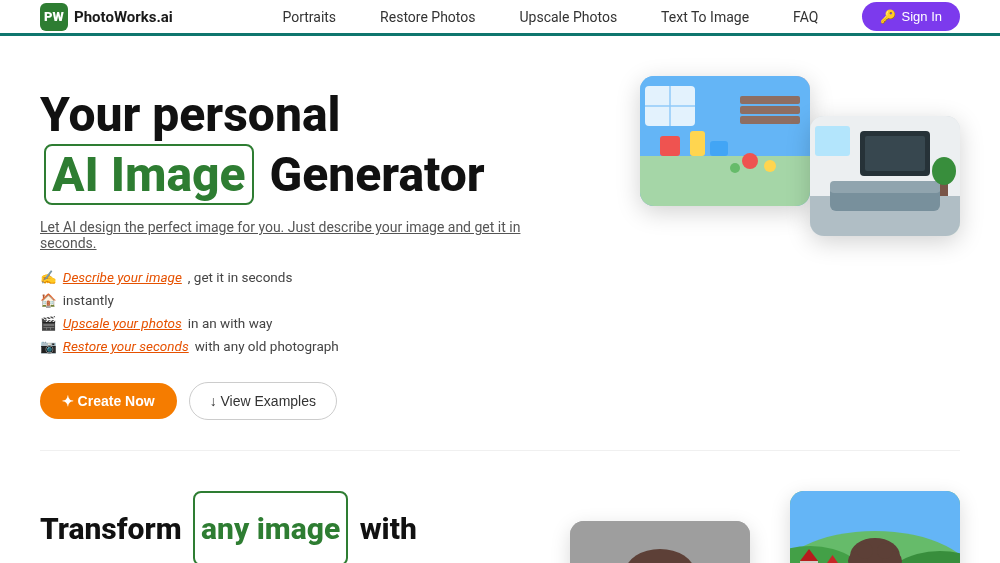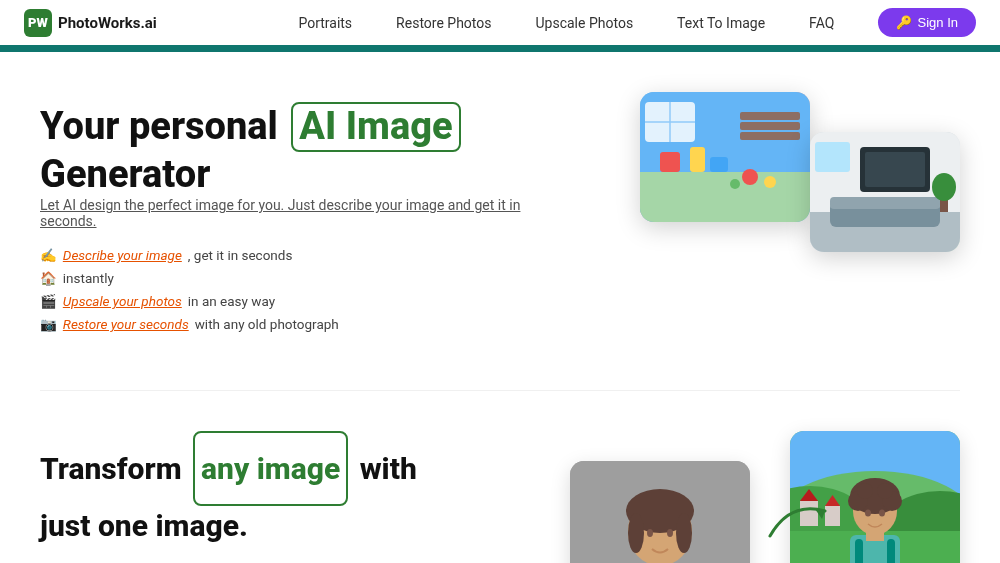--- a/index.html
+++ b/index.html
@@ -1,42 +1,42 @@
 <!DOCTYPE html>
 <html><head>
   <meta charset="utf-8">
   <style>
     * { margin: 0; padding: 0; box-sizing: border-box; }
     body { font-family: -apple-system, BlinkMacSystemFont, 'Segoe UI', Roboto, sans-serif; background: #fff; color: #1a1a1a; overflow-x: hidden; }
 
     
     nav {
       display: flex; align-items: center; justify-content: space-between;
-      padding: 0 24px; height: 52px; border-bottom: 7px solid #0f766e;
+      padding: 0 40px; height: 36px; border-bottom: 3px solid #0f766e;
       position: sticky; top: 0; background: #fff; z-index: 100;
     }
     .nav-logo { display: flex; align-items: center; gap: 6px; font-weight: 700; font-size: 15px; color: #1a1a1a; }
     .nav-logo-icon {
       width: 28px; height: 28px; background: #2e7d32; border-radius: 6px;
       display: flex; align-items: center; justify-content: center; color: #fff; font-size: 13px; font-weight: 900;
     }
     .nav-links { display: flex; align-items: center; gap: 44px; }
     .nav-links a { text-decoration: none; color: #333; font-size: 14px; }
     .btn-signin {
       background: #7c3aed; color: #fff; border: none; border-radius: 20px;
       padding: 7px 18px; font-size: 13px; cursor: pointer; display: flex; align-items: center; gap: 5px;
     }
 
     
     .hero {
       display: flex; align-items: flex-start; justify-content: space-between;
       padding: 50px 40px 30px; max-width: 1000px; margin: 0 auto;
     }
     .hero-left { max-width: 500px; }
-    .hero-title { font-size: 38px; font-weight: 800; line-height: 1.2; color: #111; }
+    .hero-title { font-size: 48px; font-weight: 800; line-height: 1.2; margin-bottom: 14px; color: #111; }
     .hero-title .highlight {
       display: inline-block; border: 2px solid #2e7d32; border-radius: 8px;
       color: #2e7d32; padding: 0 6px; margin: 0 4px;
     }
     .hero-subtitle { font-size: 14px; color: #555; margin-bottom: 18px; text-decoration: underline; }
     .hero-features { list-style: none; margin-bottom: 28px; }
     .hero-features li { font-size: 13.5px; color: #444; margin-bottom: 7px; display: flex; align-items: center; gap: 6px; }
     .hero-features li a { color: #e65100; text-decoration: underline; font-style: italic; }
     .hero-btns { display: flex; align-items: center; gap: 12px; }
     .btn-create {
@@ -149,28 +149,32 @@
         <a>Describe your image</a>
           <span>, get it in seconds</span>
       </li>
       <li>
         <span>🏠</span>
           <span> instantly</span>
       </li>
       <li>
         <span>🎬</span>
         <a>Upscale your photos</a>
-          <span> in an easy way</span>
+          <span> in an with way</span>
       </li>
       <li>
         <span>📷</span>
         <a>Restore your seconds</a>
           <span> with any old photograph</span>
       </li>
     </ul>
+    <div class="hero-btns">
+      <button class="btn-create">✦ Create Now</button>
+      <button class="btn-examples">↓ View Examples</button>
+    </div>
   </div>
 
   <div class="hero-right">
     <div class="hero-img-box room1">
       <div class="room1-bg">
 
         <svg width="170" height="130" viewBox="0 0 170 130">
 
           <rect width="170" height="130" fill="#64b5f6"></rect>
           <rect y="80" width="170" height="50" fill="#a5d6a7"></rect>

